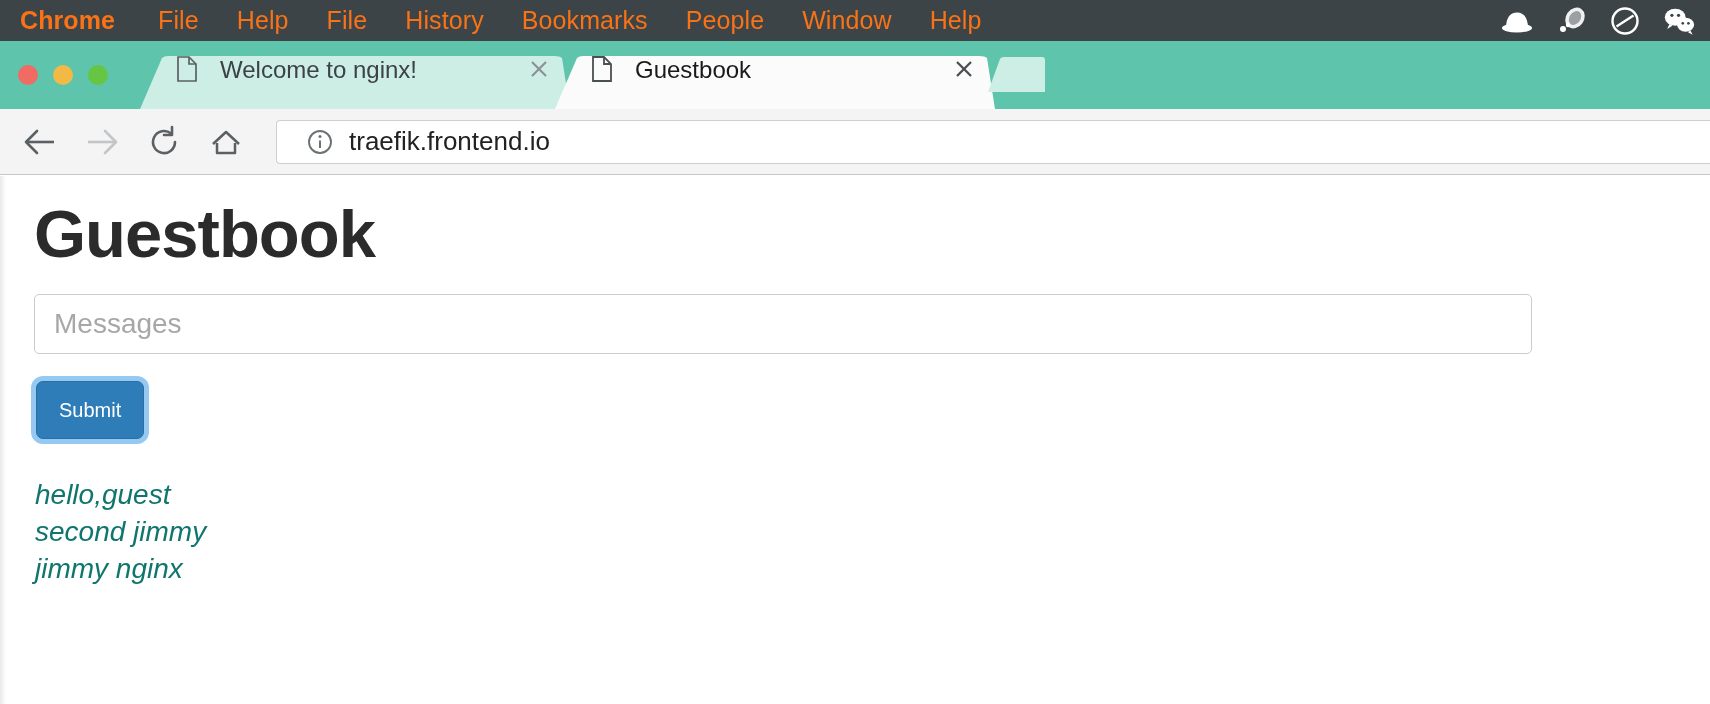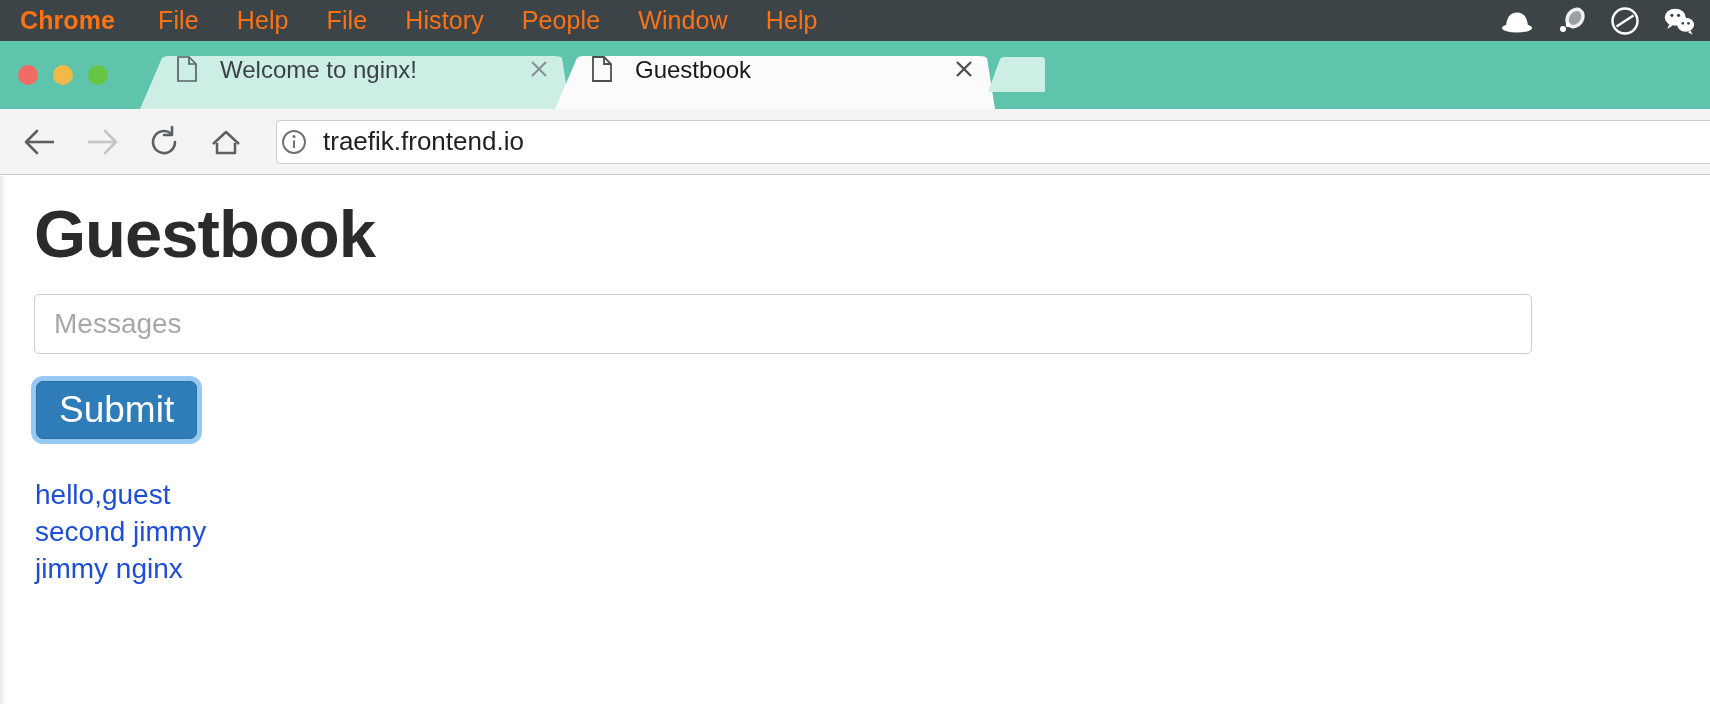--- a/index.html
+++ b/index.html
@@ -168,21 +168,21 @@
     height: 44px;
     margin-left: 22px;
     margin-right: 0px;
     background: #ffffff;
     border: 1px solid #cfcfcf;
     border-radius: 4px 0 0 4px;
     border-right: none;
     display: flex;
     align-items: center;
     box-sizing: border-box;
-    padding-left: 4px;
+    padding-left: 30px;
   }
   .omnibox-icon {
     width: 26px; height: 26px;
     flex: 0 0 auto;
     margin-right: 16px;
   }
   .omnibox-url {
     font-size: 26px;
     color: #222222;
     white-space: nowrap;
@@ -234,51 +234,53 @@
     outline: none;
   }
   .msg-input::placeholder { color: #a7a7a7; }
 
   .submit-btn {
     display: block;
     margin-top: 27px;
     margin-left: 2px;
     padding: 0 22px;
     height: 58px;
-    font-size: 37px;
+    font-size: 20px;
     font-family: "Liberation Sans", sans-serif;
     color: #ffffff;
     background: #2e7cb8;
     border: 1px solid #2a6fa3;
     border-radius: 7px;
     box-shadow: 0 0 0 5px rgba(130,192,240,0.85);
     cursor: pointer;
     outline: none;
   }
 
   .messages {
     margin-top: 38px;
     margin-left: 1px;
   }
   .message-line {
     font-size: 28px;
-    color: #1d4ed8;
+    color: #0f766e;
     line-height: 1.32;
     white-space: nowrap;
+    font-style: italic;
   }
 </style>
 </head>
 <body>
 
 <div class="menubar">
   <div class="menu-item app-name">Chrome</div>
   <div class="menu-item">File</div>
   <div class="menu-item">Help</div>
   <div class="menu-item">File</div>
   <div class="menu-item">History</div>
+  <div class="menu-item">Bookmarks</div>
   <div class="menu-item">People</div>
   <div class="menu-item">Window</div>
   <div class="menu-item">Help</div>
 
   <div class="menu-tray">
     <span class="tray-icon">
       <svg width="34" height="34" viewBox="0 0 34 34">
           <ellipse cx="17" cy="24" rx="15" ry="4.5" fill="#fff"></ellipse>
           <path d="M6 24 C6 14 10 8.5 17 8.5 C24 8.5 28 14 28 24 Z" fill="#fff"></path>
         </svg>

